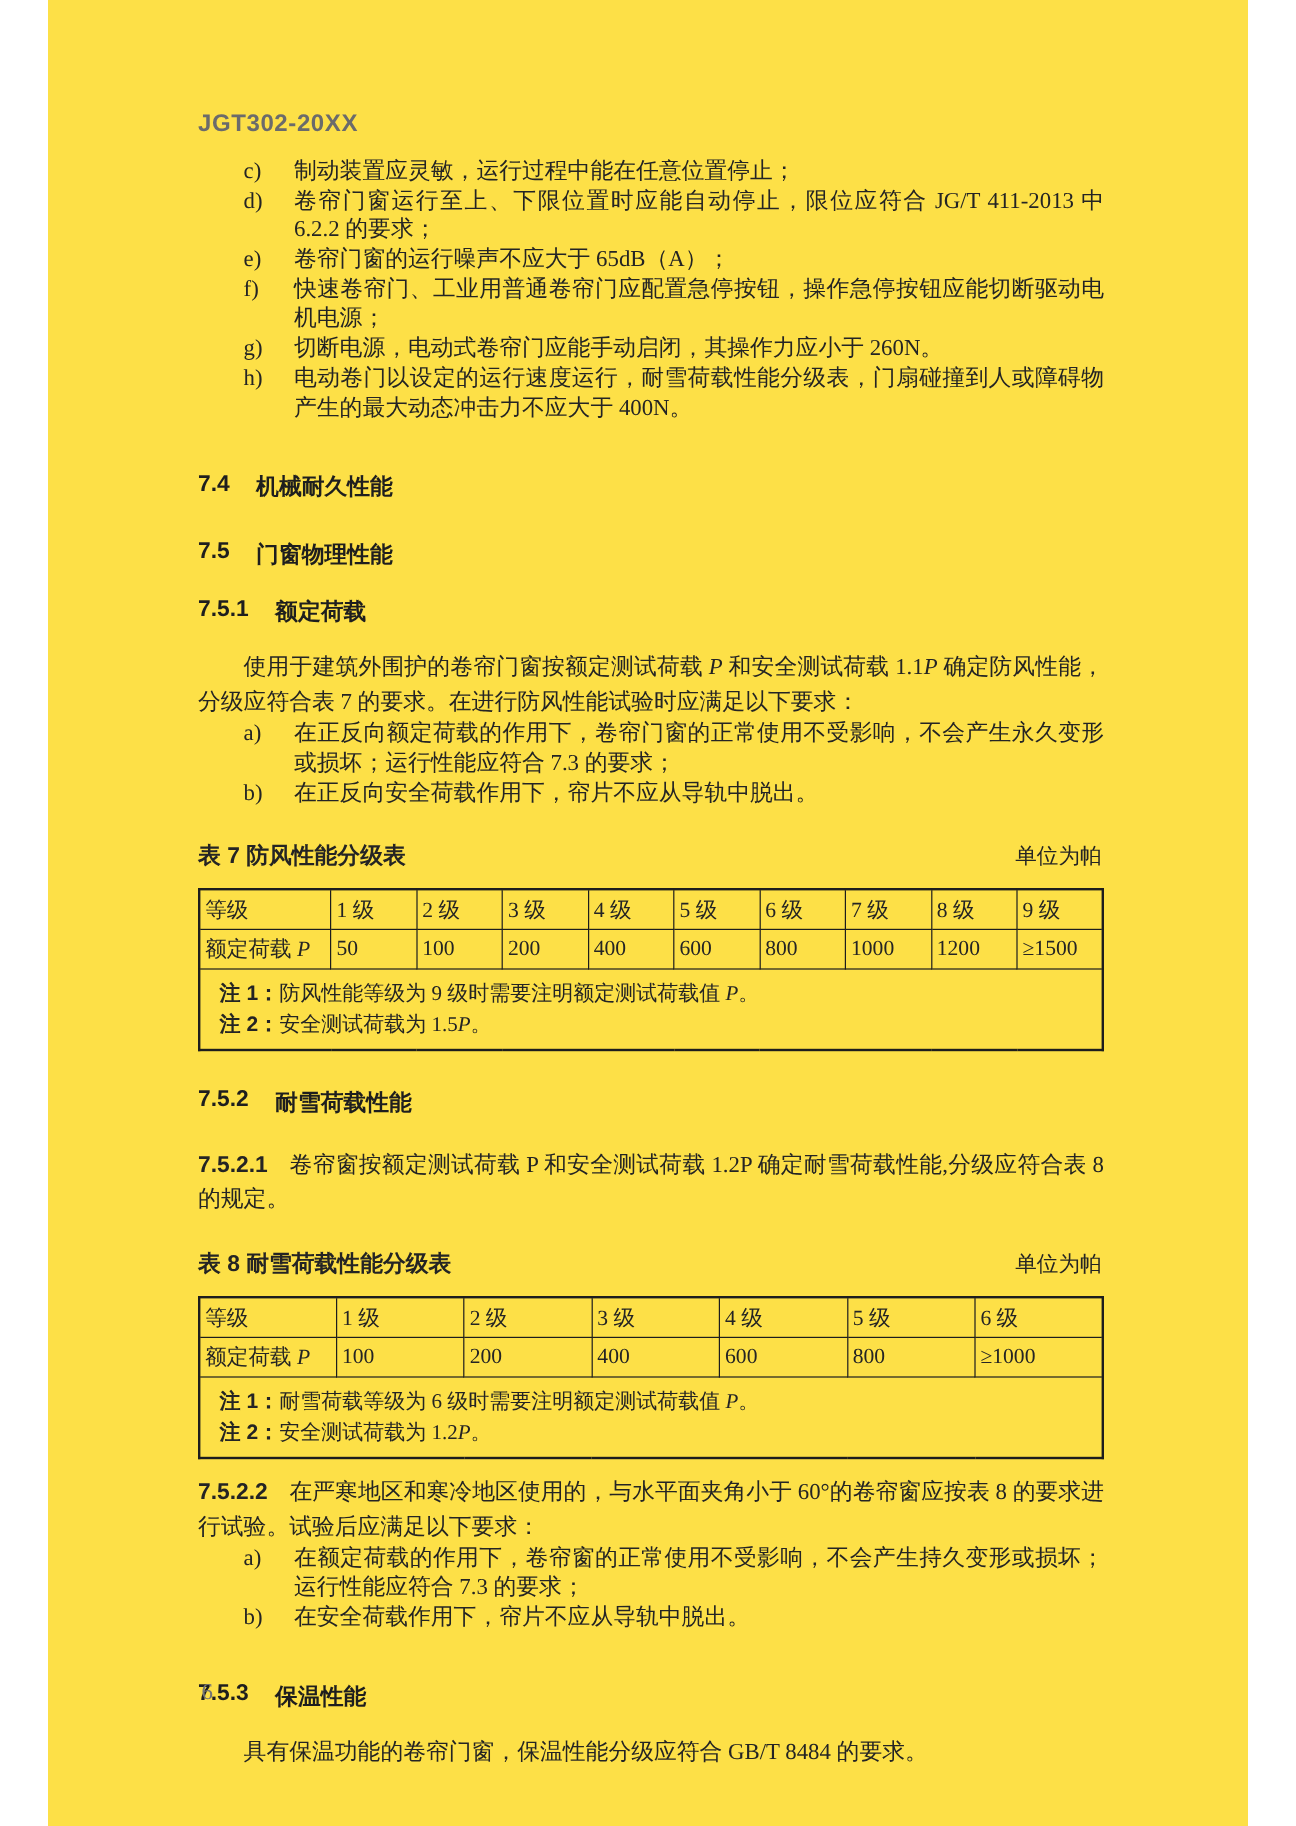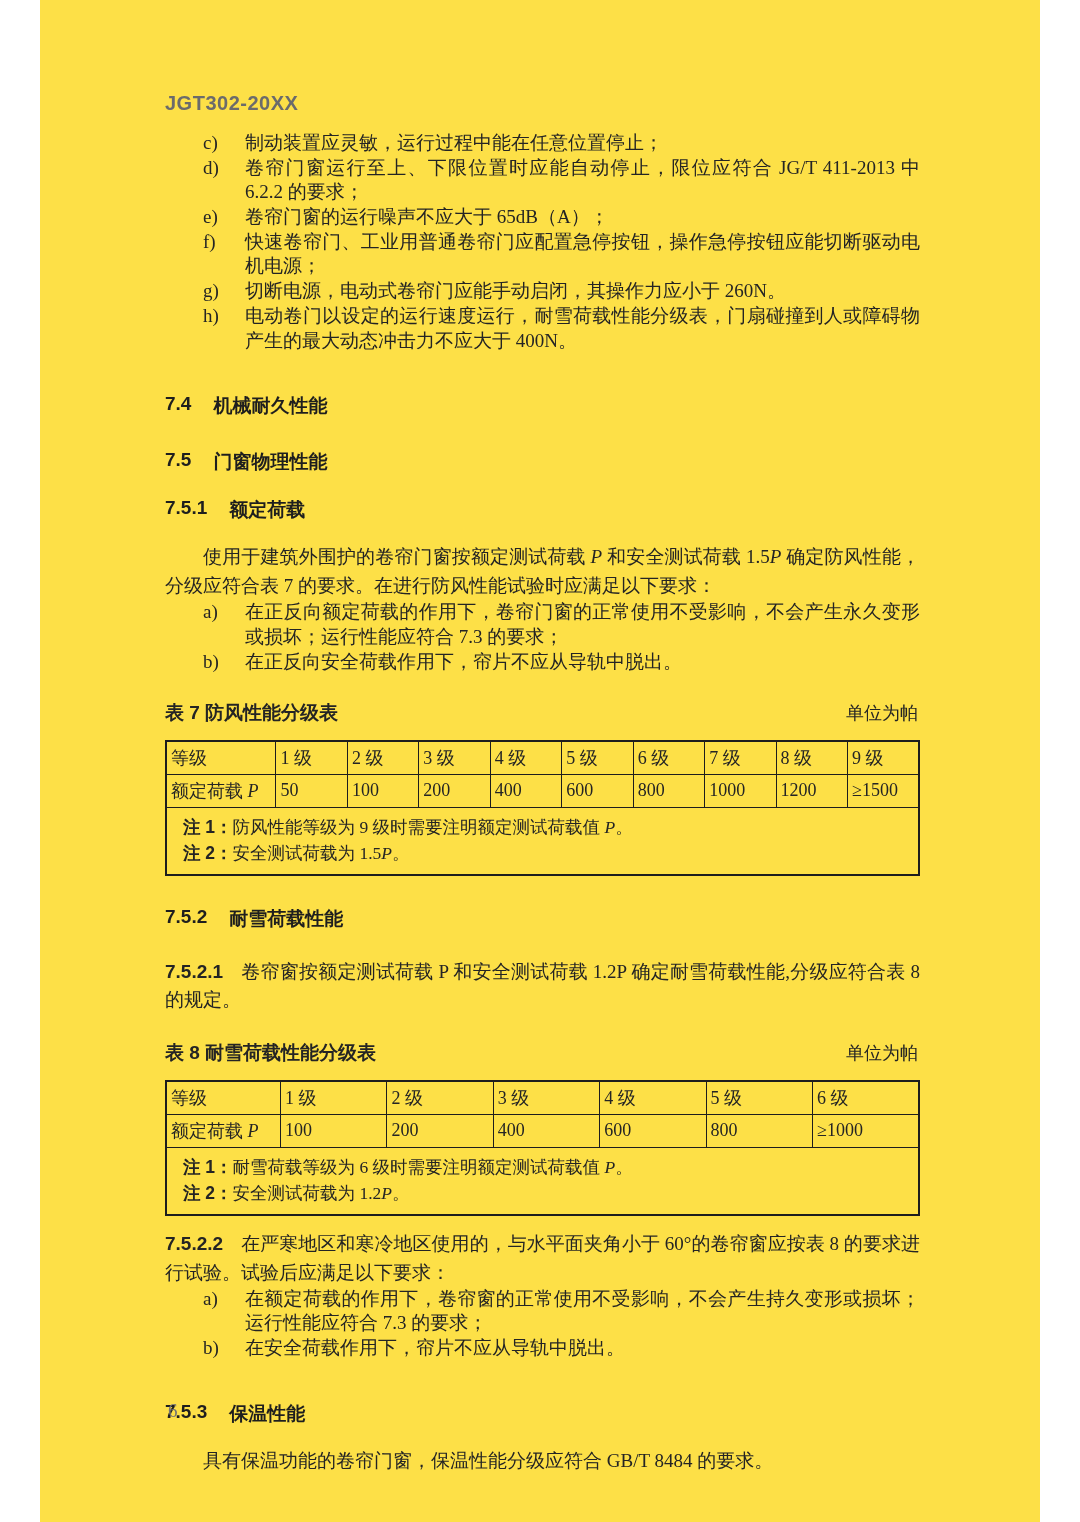--- a/index.html
+++ b/index.html
@@ -164,21 +164,21 @@
 
   <div class="sec-head mt-md">
     <span class="sec-num">7.5</span>
     <span>门窗物理性能</span>
   </div>
 
   <div class="sec-head mt-sm">
     <span class="sec-num">7.5.1</span>
     <span>额定荷载</span>
   </div>
-  <p class="para"><span>使用于建筑外围护的卷帘门窗按额定测试荷载 </span><span class="rich-i">P</span><span> 和安全测试荷载 1.5</span><span class="rich-i">P</span><span> 确定防风性能，分级应符合表 7 的要求。在进行防风性能试验时应满足以下要求：</span></p>
+  <p class="para"><span>使用于建筑外围护的卷帘门窗按额定测试荷载 </span><span class="rich-i">P</span><span> 和安全测试荷载 1.1</span><span class="rich-i">P</span><span> 确定防风性能，分级应符合表 7 的要求。在进行防风性能试验时应满足以下要求：</span></p>
   <ul class="letter-list">
     <li>
       <span class="li-label">a)</span>
       <span class="li-text">在正反向额定荷载的作用下，卷帘门窗的正常使用不受影响，不会产生永久变形或损坏；运行性能应符合 7.3 的要求；</span>
     </li>
     <li>
       <span class="li-label">b)</span>
       <span class="li-text">在正反向安全荷载作用下，帘片不应从导轨中脱出。</span>
     </li>
   </ul>

